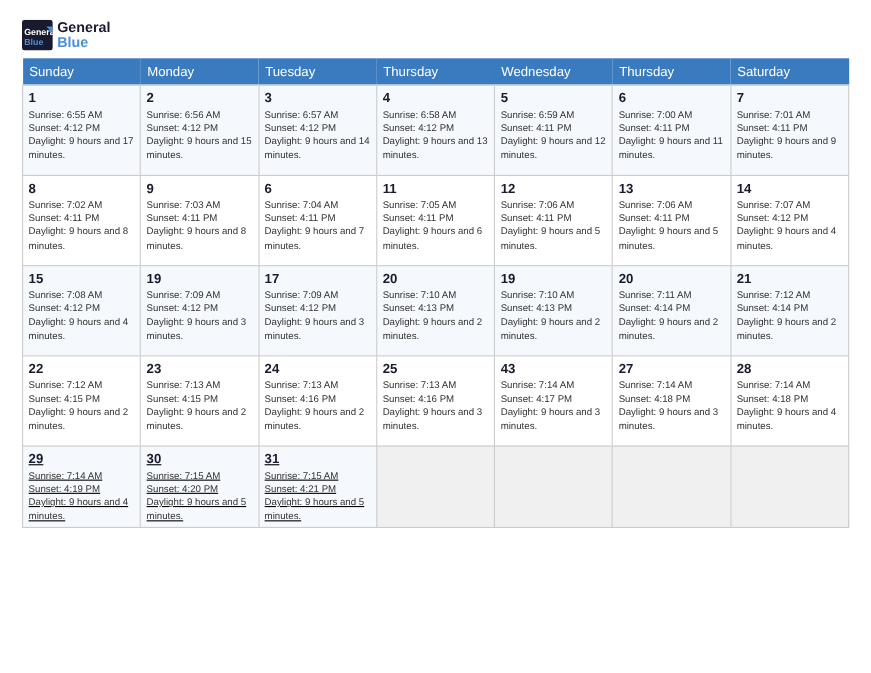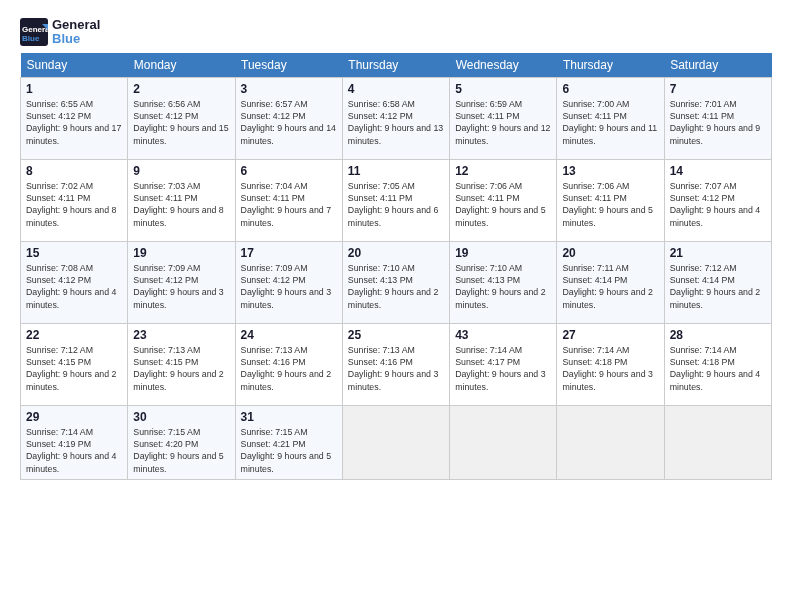--- a/index.html
+++ b/index.html
@@ -79,20 +79,21 @@
     .day-info {
       font-size: 8.8px;
       color: #333;
       line-height: 1.4;
     }
     .empty-cell {
       background: #f0f0f0 !important;
     }
     .last-row td {
       height: 70px;
+      text-decoration: underline;
     }
   </style>
 </head>
 <body>
 
 <div class="page">
   <div class="header-top">
     <div class="logo">
       <svg class="logo-icon" viewBox="0 0 28 28">
         <rect width="28" height="28" rx="3" fill="#1a1a2e"></rect>

